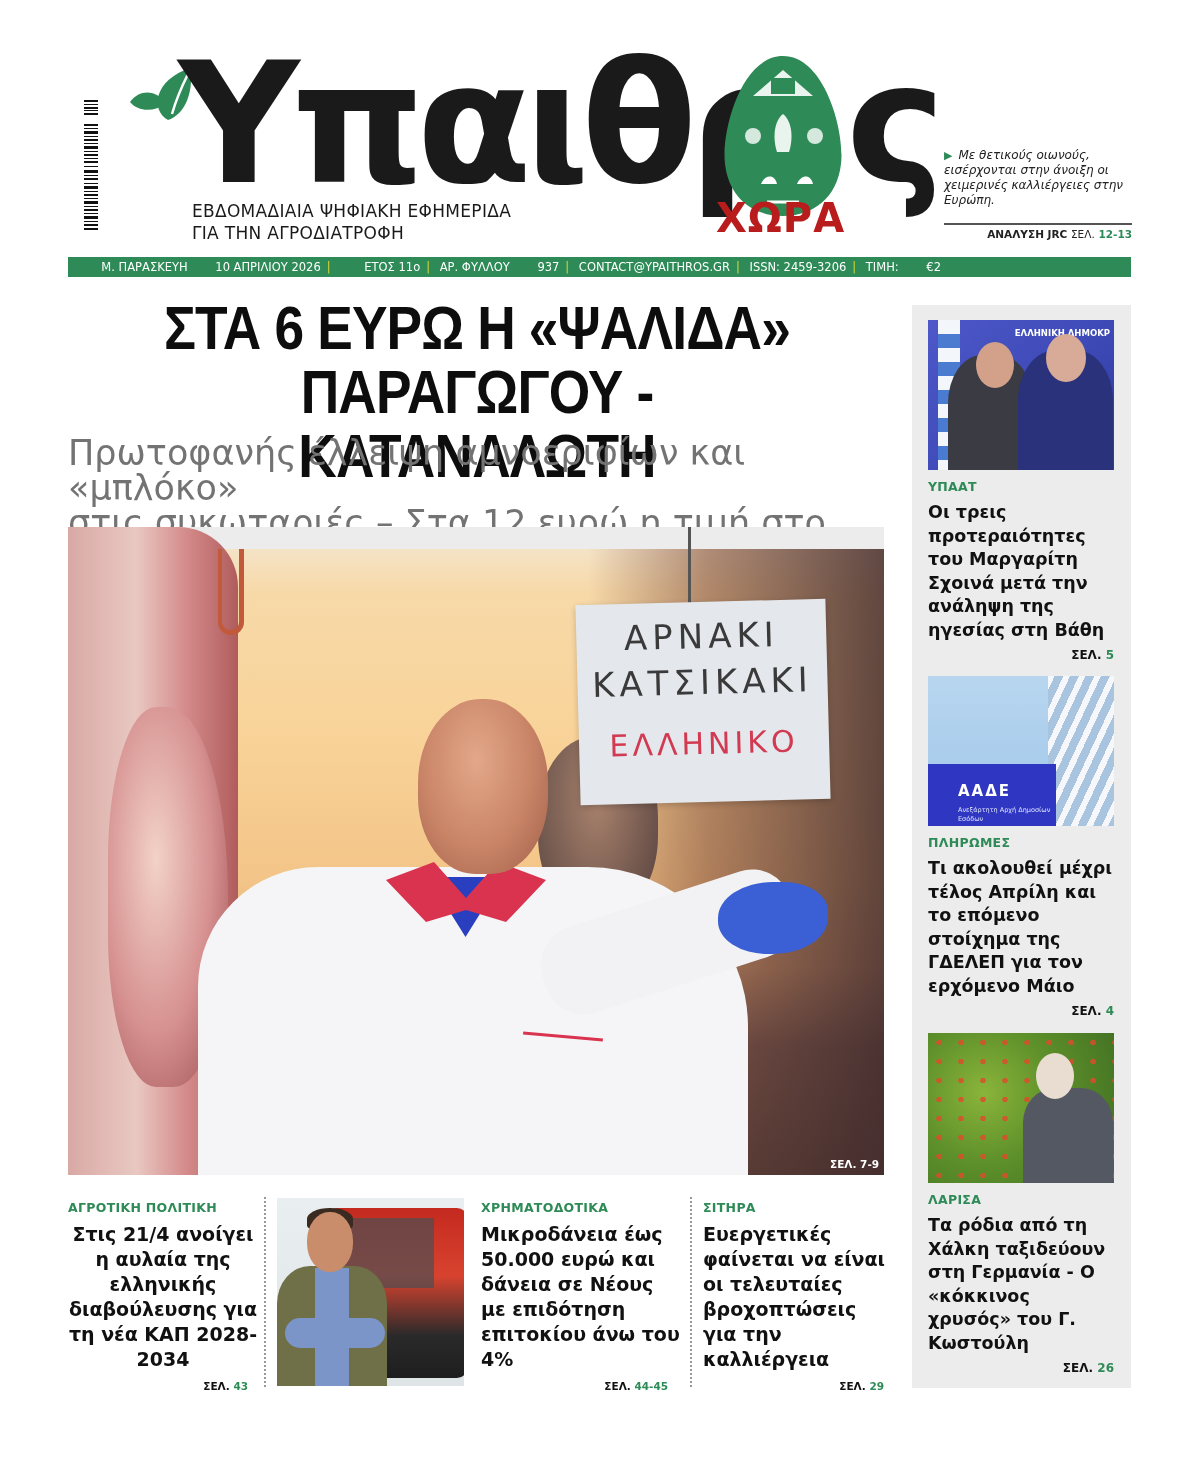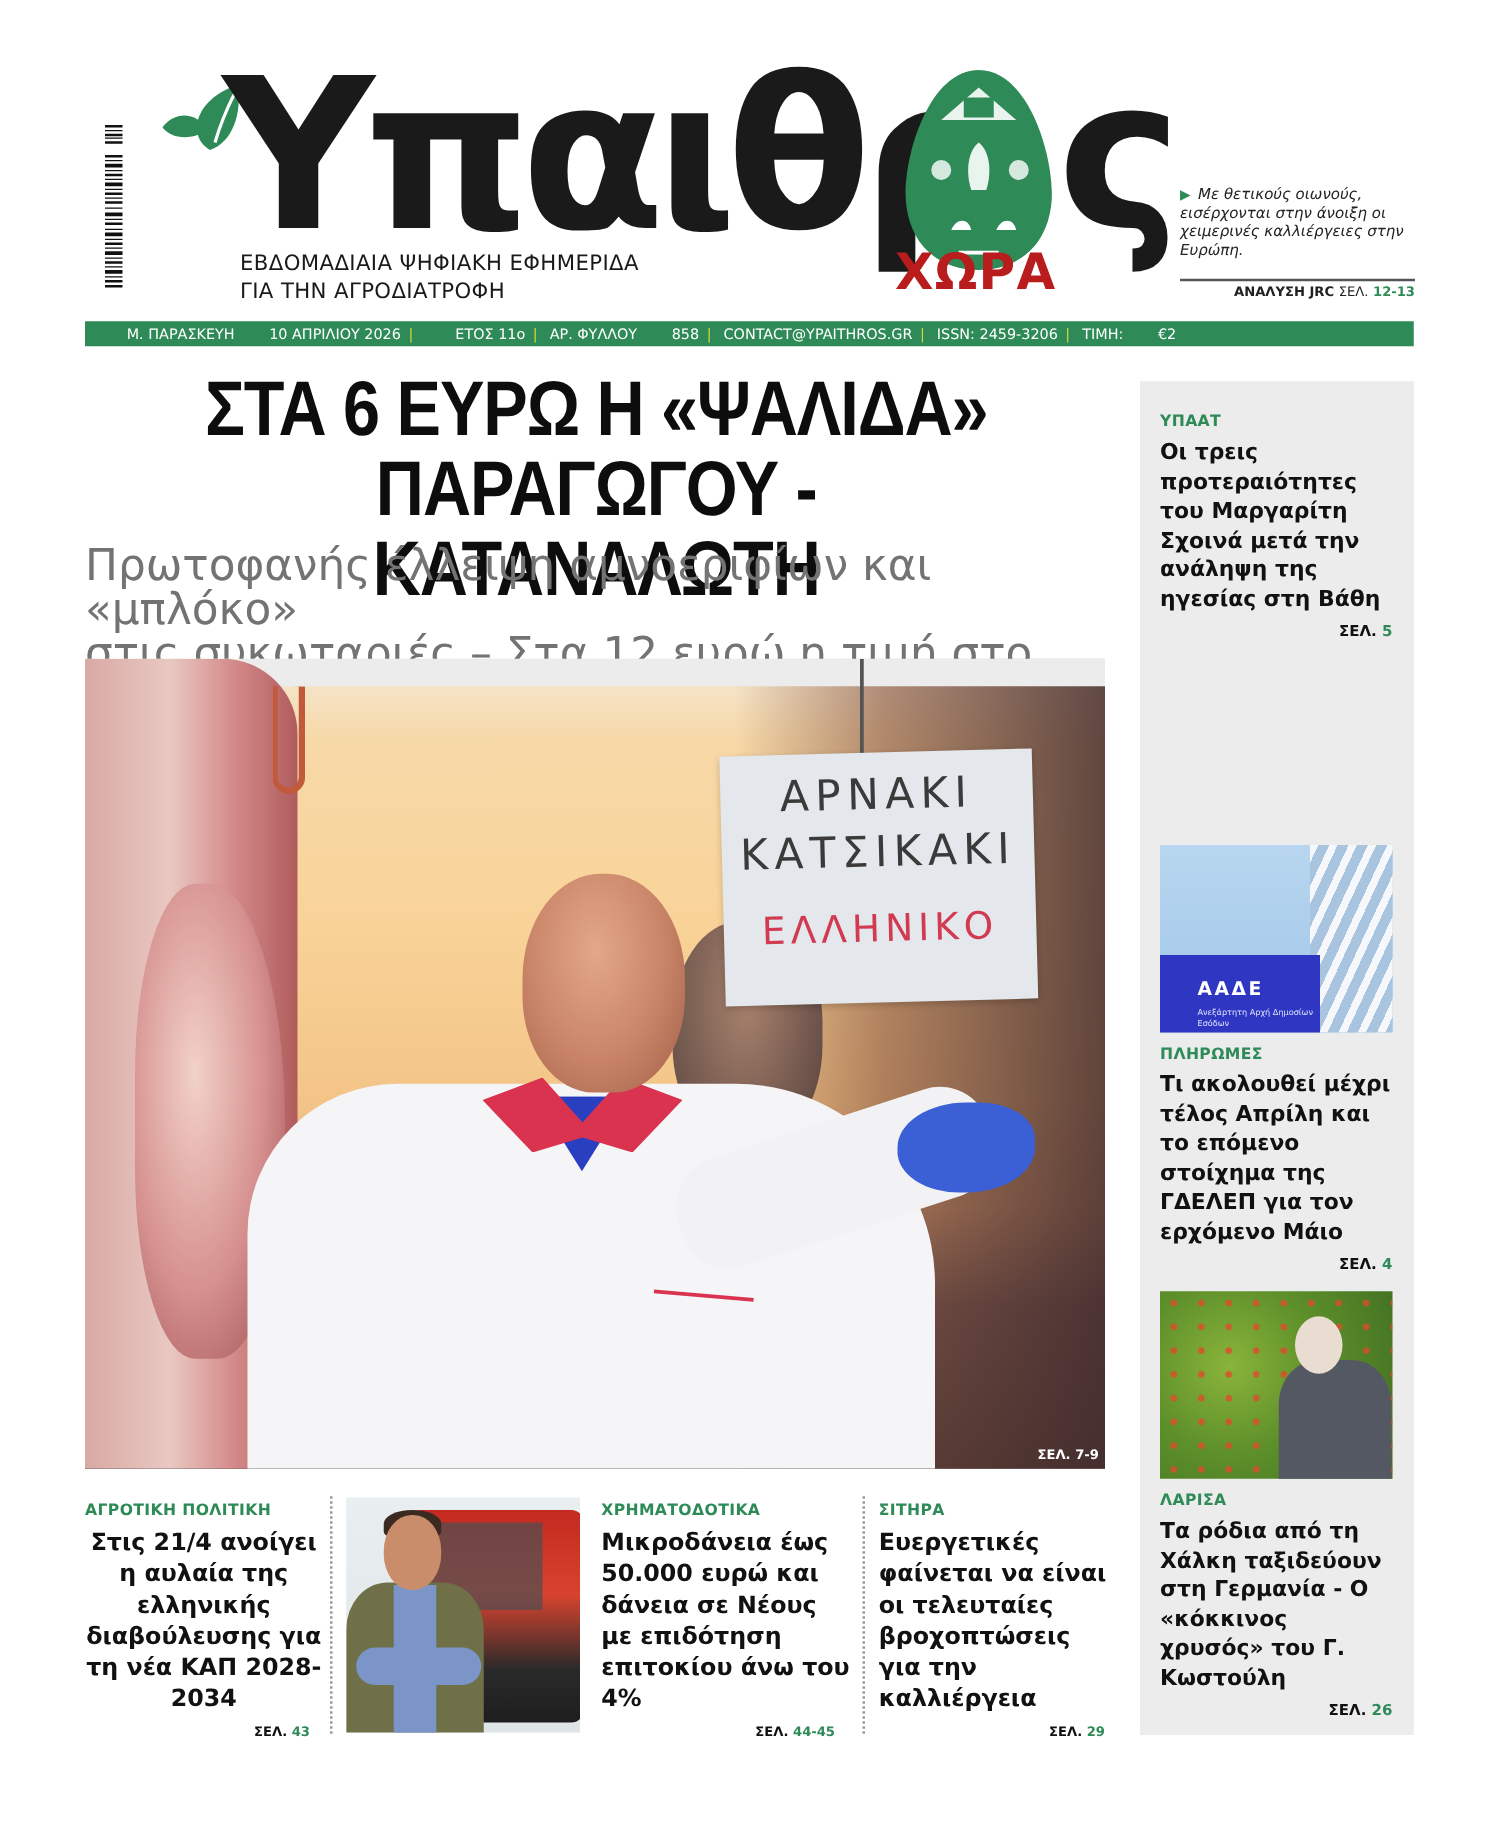--- a/index.html
+++ b/index.html
@@ -201,21 +201,21 @@
   <span class="lbl2">ΣΕΛ.</span>
   <span class="pg">12-13</span>
 </div>
 
 <div class="strip">
   <span>Μ. ΠΑΡΑΣΚΕΥΗ</span>
   <b>10 ΑΠΡΙΛΙΟΥ</b>
   <span>2026</span><span class="sep">|</span>
   <b>ΕΤΟΣ 11ο</b><span class="sep">|</span>
   <span>ΑΡ. ΦΥΛΛΟΥ</span>
-  <b>858</b><span class="sep">|</span>
+  <b>937</b><span class="sep">|</span>
   <span>CONTACT@YPAITHROS.GR</span><span class="sep">|</span>
   <span>ISSN: 2459-3206</span><span class="sep">|</span>
   <span>TIMH:</span>
   <b>€2</b>
 </div>
 
 <div class="headline">
   <div>ΣΤΑ 6 ΕΥΡΩ Η «ΨΑΛΙΔΑ»</div>
   <div>ΠΑΡΑΓΩΓΟΥ - ΚΑΤΑΝΑΛΩΤΗ</div>
 </div>
@@ -242,20 +242,28 @@
   <div class="glove"></div>
   <div class="shirt"></div>
   <div class="collar"></div>
   <div class="person-head"></div>
   <div class="pocket"></div>
 </div>
 <div class="page-ref-photo">ΣΕΛ. 7-9</div>
 
 <div class="sidebar">
   <div class="side-item" style="top:15px;">
+    <div class="side-img img-greet">
+      <div class="flag"></div>
+      <div class="txt">ΕΛΛΗΝΙΚΗ ΔΗΜΟΚΡ</div>
+      <div class="m1"></div>
+        <div class="m2"></div>
+        <div class="h1"></div>
+        <div class="h2"></div>
+    </div>
     <div class="side-cat">ΥΠΑΑΤ</div>
     <div class="side-title">Οι τρεις προτεραιότητες του Μαργαρίτη Σχοινά μετά την ανάληψη της ηγεσίας στη Βάθη</div>
     <div class="side-ref"><span>ΣΕΛ.</span> <span class="pg">5</span></div>
   </div>
 
   <div class="side-item" style="top:371px;">
     <div class="side-img img-aade">
       <div class="bld"></div>
       <div class="panel">
         <div class="t1">ΑΑΔΕ</div>

